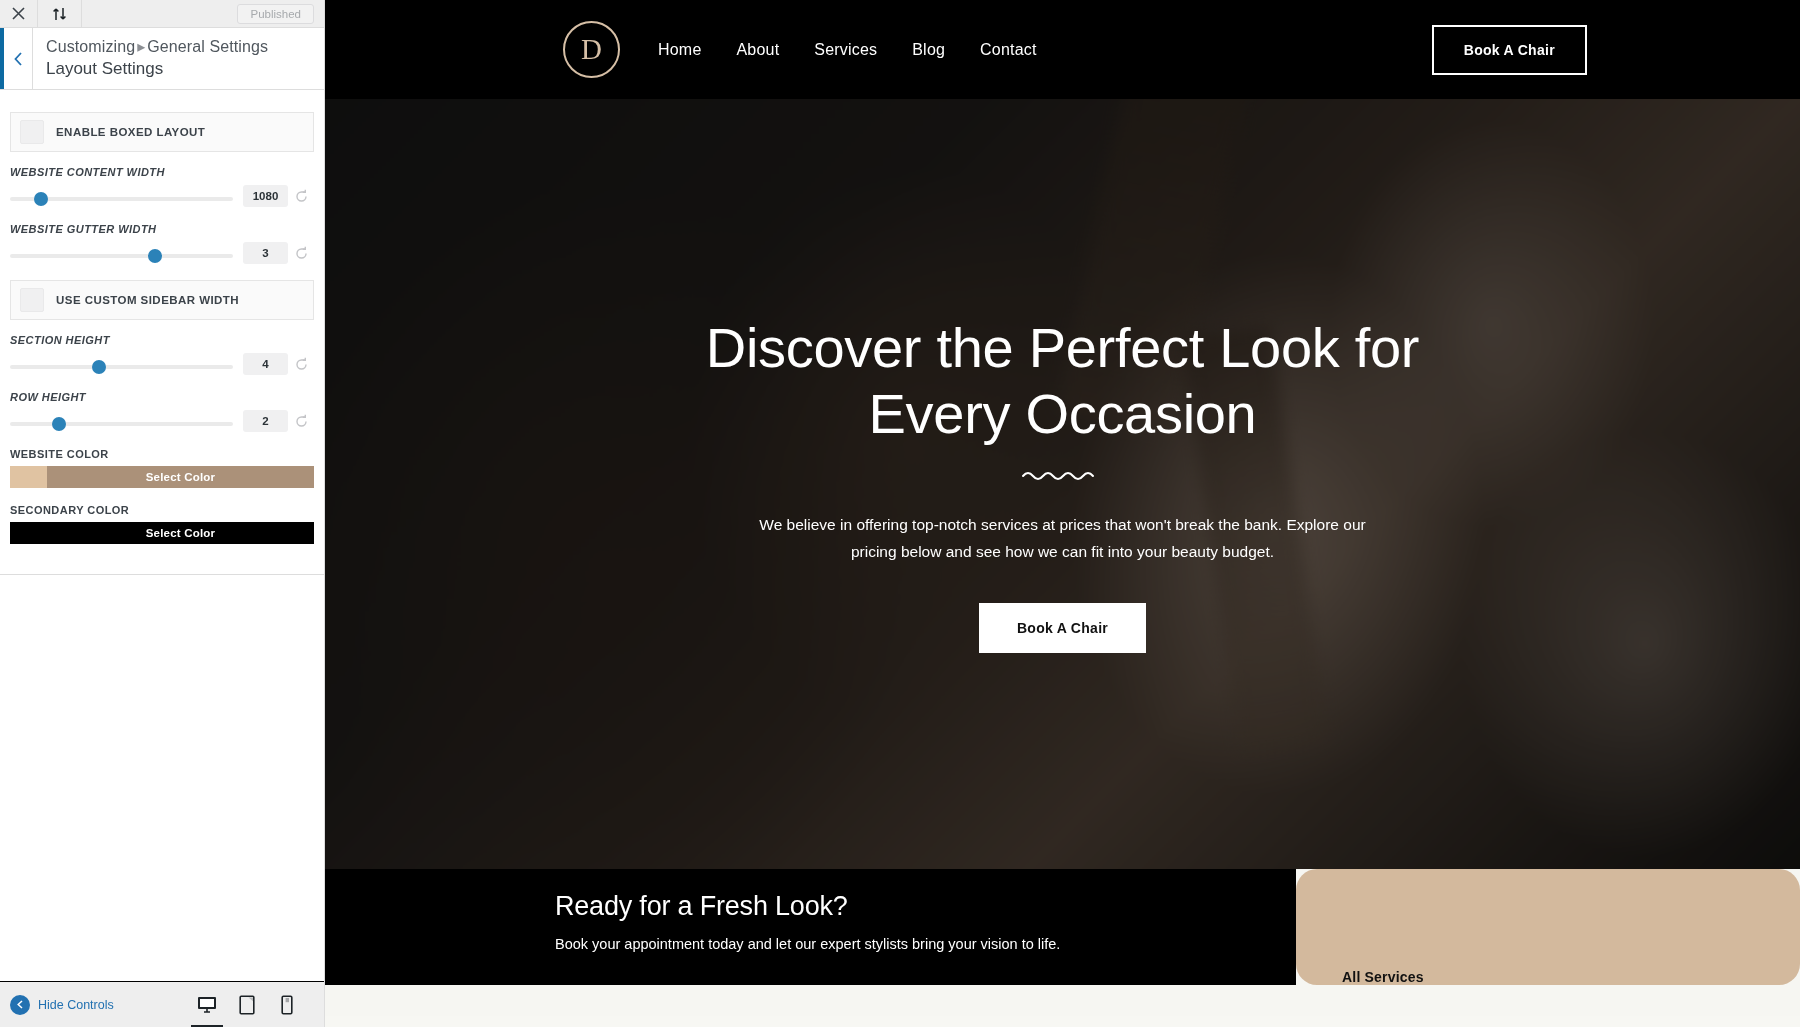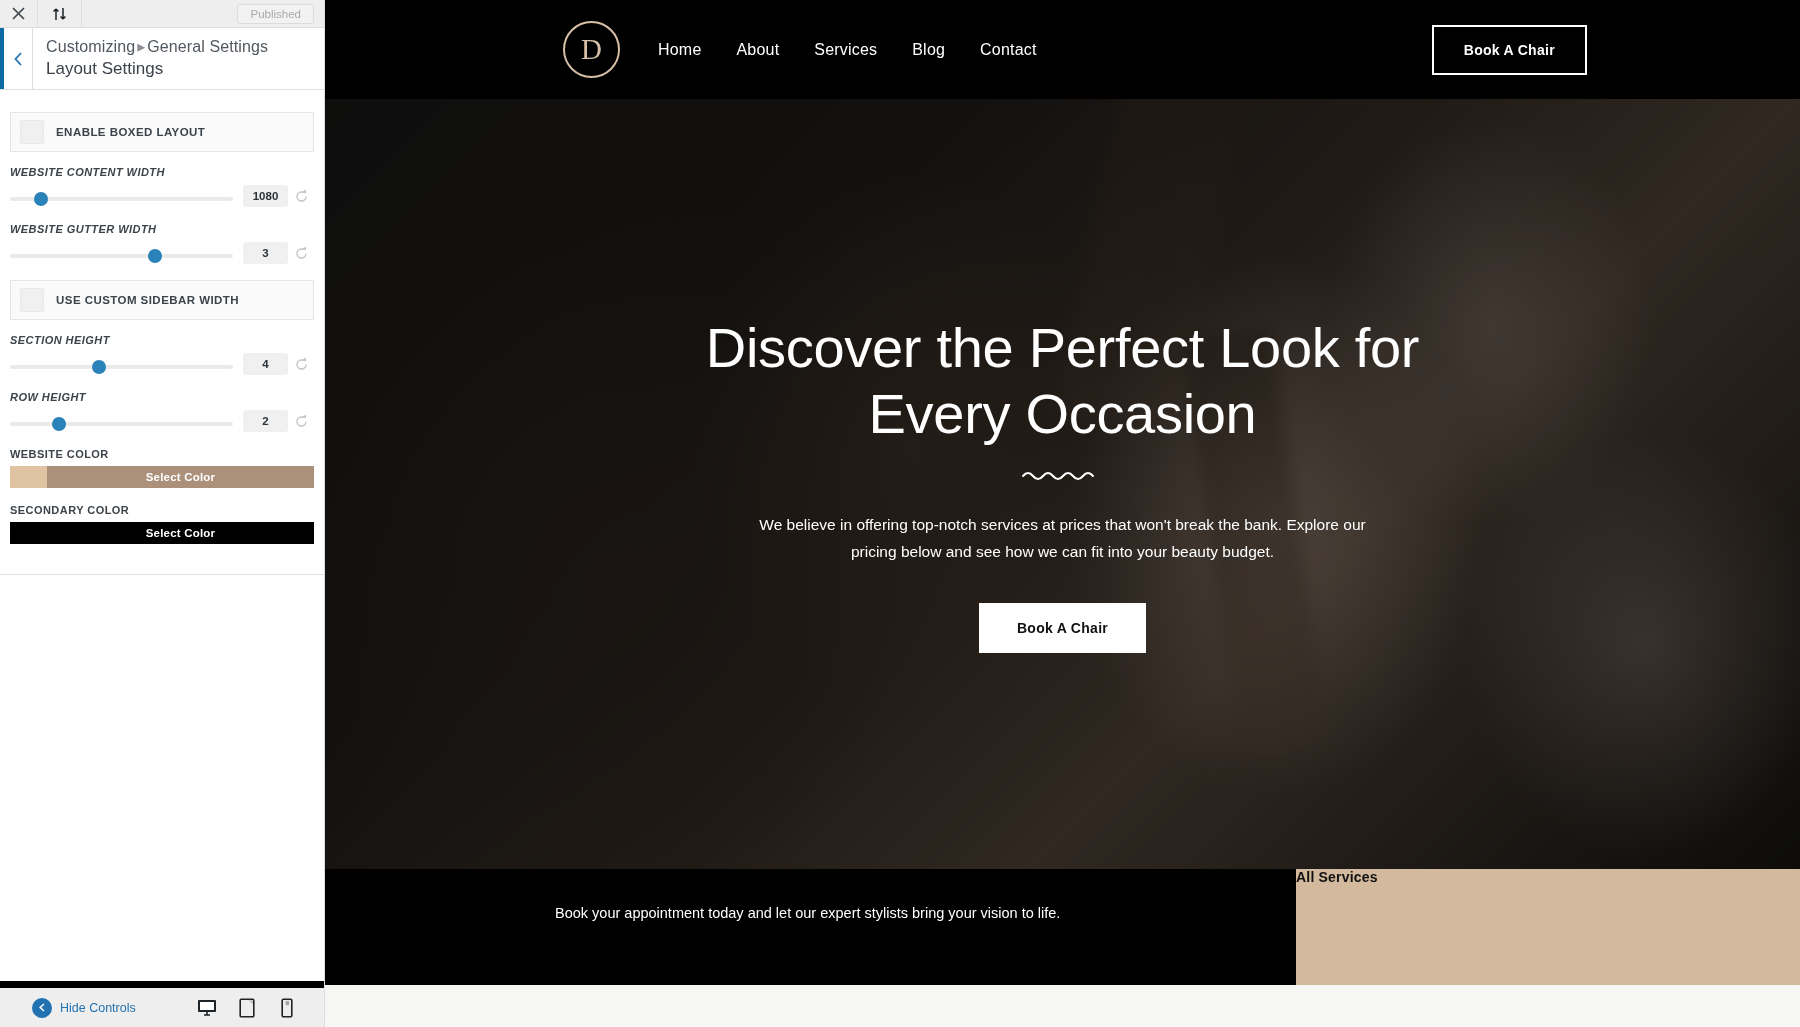--- a/index.html
+++ b/index.html
@@ -135,24 +135,23 @@
     flex: 1 1 auto;
     display: flex; align-items: center; justify-content: center;
     font-size: 11.5px; font-weight: 700; color: #fff;
     letter-spacing: .2px;
   }
 
   
   .cz-footer {
     height: 46px; flex: 0 0 46px;
     background: #eee;
-    border-top: 7px solid #000000;
+    border-top: 1px solid #000000;
     display: flex; align-items: center;
     position: relative;
-    padding-left: 22px;
   }
   .hide-controls { display: flex; align-items: center; gap: 8px; padding-left: 10px; cursor: pointer; }
   .hc-circle {
     width: 20px; height: 20px; border-radius: 50%;
     background: #2271b1; color: #fff;
     display: flex; align-items: center; justify-content: center;
     font-size: 10px; line-height: 1;
     border: 2px solid #2271b1;
   }
   .hc-label { font-size: 12.5px; color: #2271b1; }
@@ -244,21 +243,23 @@
   .cta-band { display: flex; height: 116px; position: relative; z-index: 4; }
   .cta-left {
     flex: 1 1 auto; background: #000; color: #fff;
     padding: 22px 0 0 230px;
   }
   .cta-heading { font-size: 27px; font-weight: 300; letter-spacing: -.2px; }
   .cta-text { font-size: 14.5px; margin-top: 14px; font-weight: 400; }
   .cta-right {
     width: 504px; flex: 0 0 504px;
     background: #d3b99d;
-    display: flex; align-items: flex-start;
+    display: flex; align-items: flex-end;
+    padding-left: 46px;
+    border-radius: 21px;
   }
   .cta-link { color: #111; font-size: 14px; font-weight: 700; letter-spacing: .2px; cursor: pointer; }
 
   
   .services { background: #f7f7f3; height: 148px; display: flex; align-items: flex-end; justify-content: center; margin-top: 31px; }
   .services-title {
     font-size: 40px; font-weight: 300; color: #111;
     letter-spacing: -.4px; padding-bottom: 10px;
   }
 </style>
@@ -461,20 +462,21 @@
         <svg class="squiggle" width="84" height="14" viewBox="0 0 84 14" aria-hidden="true">
           <path d="M2 7 q5 -6 10 0 q5 6 10 0 q5 -6 10 0 q5 6 10 0 q5 -6 10 0 q5 6 10 0 q5 -6 10 0" stroke="#fff" stroke-width="2" fill="none" stroke-linecap="round"></path>
         </svg>
         <p class="hero-sub">We believe in offering top-notch services at prices that won't break the bank. Explore our pricing below and see how we can fit into your beauty budget.</p>
         <button class="hero-btn">Book A Chair</button>
       </div>
     </div>
 
     <div class="cta-band">
       <div class="cta-left">
+        <div class="cta-heading">Ready for a Fresh Look?</div>
         <div class="cta-text">Book your appointment today and let our expert stylists bring your vision to life.</div>
       </div>
       <div class="cta-right" style="background: rgb(211, 185, 157);">
         <span class="cta-link">All Services</span>
       </div>
     </div>
 
     <div class="services">
       <h2 class="services-title">Our Signature Services</h2>
     </div>

